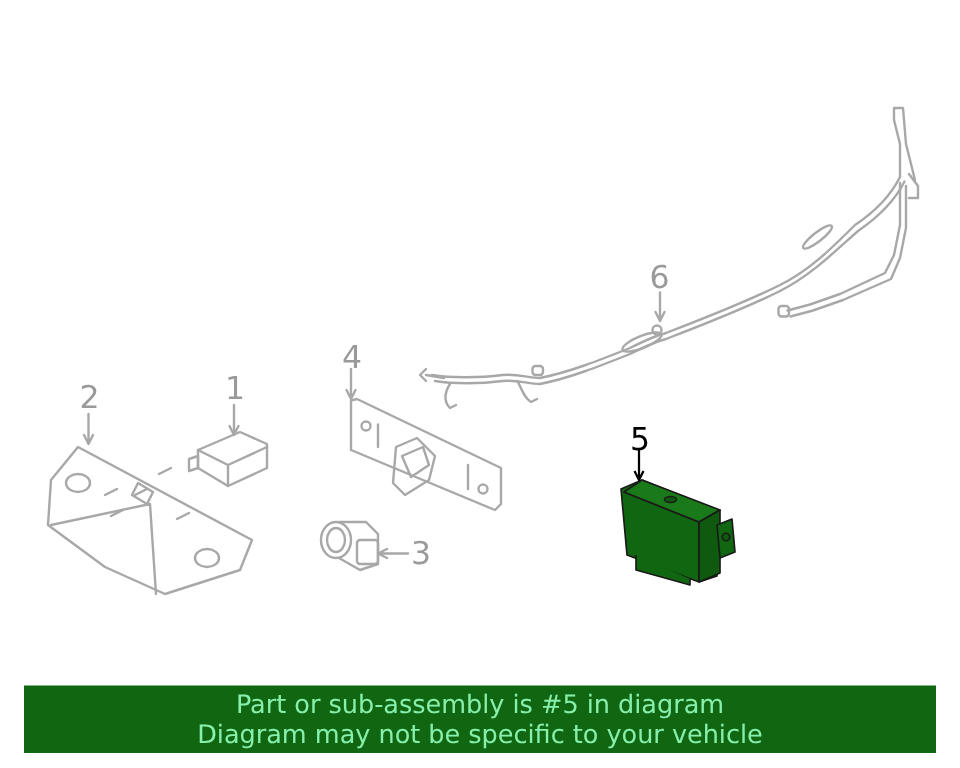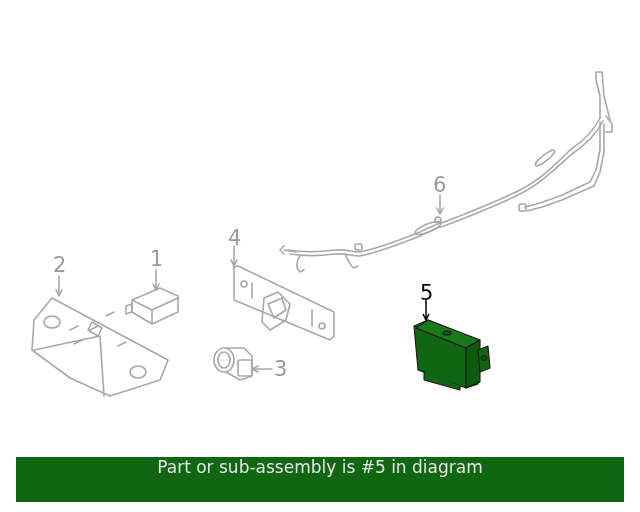--- a/index.html
+++ b/index.html
@@ -2,23 +2,23 @@
 <html><head>
   <meta charset="utf-8">
   <style>
     html, body { margin: 0; padding: 0; background: #ffffff; }
     body { width: 640px; height: 512px; position: relative; overflow: hidden; font-family: "DejaVu Sans", sans-serif; }
     #diagram { position: absolute; left: 0; top: 0; width: 640px; height: 512px; }
     .callout { position: absolute; font-family: "DejaVu Sans", sans-serif; font-size: 21px; color: #9a9a9a; line-height: 1; }
     .callout.active { color: #000000; }
     #banner {
       position: absolute; left: 16px; top: 457px; width: 608px; height: 45px;
-      background: #116611; color: #e5e5e5; text-align: center;
+      background: #116611; color: #86efac; text-align: center;
       font-family: "DejaVu Sans", sans-serif; font-size: 17px; line-height: 20px;
-      display: flex; flex-direction: row; justify-content: center;
+      display: flex; flex-direction: column; justify-content: center;
     }
   </style>
 </head>
 <body>
 
 <svg id="diagram" viewBox="0 0 640 512" xmlns="http://www.w3.org/2000/svg">
   <g fill="none" stroke="#a8a8a8" stroke-width="1.6" stroke-linejoin="round" stroke-linecap="round">
 
     <g>
       <path d="M288 250 C300 252 320 252 335 250 C345 249 352 252 360 252 C380 248 400 240 420 232 C428 228 436 224 444 222 C470 212 500 200 520 190 C540 180 555 165 570 150 C585 140 595 128 600 118"></path>
@@ -92,13 +92,14 @@
 
 <div class="callout" style="left:150px;top:249px;">1</div>
 <div class="callout" style="left:53px;top:255px;">2</div>
 <div class="callout" style="left:274px;top:359px;">3</div>
 <div class="callout" style="left:228px;top:228px;">4</div>
 <div class="callout active" style="left:420px;top:283px;">5</div>
 <div class="callout" style="left:433px;top:175px;">6</div>
 
 <div id="banner">
   <div>Part or sub-assembly is #5 in diagram</div>
+  <div>Diagram may not be specific to your vehicle</div>
 </div>
 
 </body></html>

